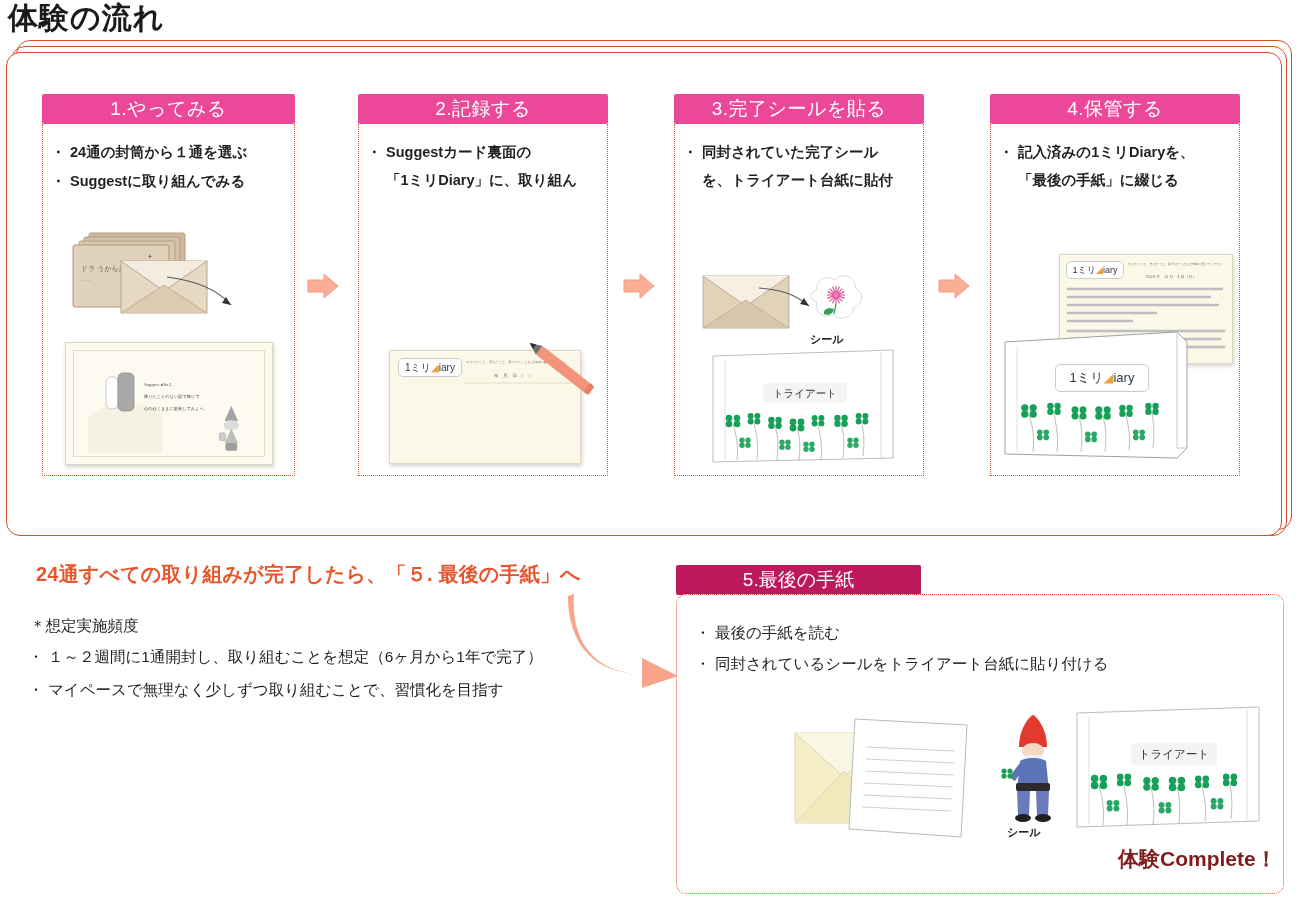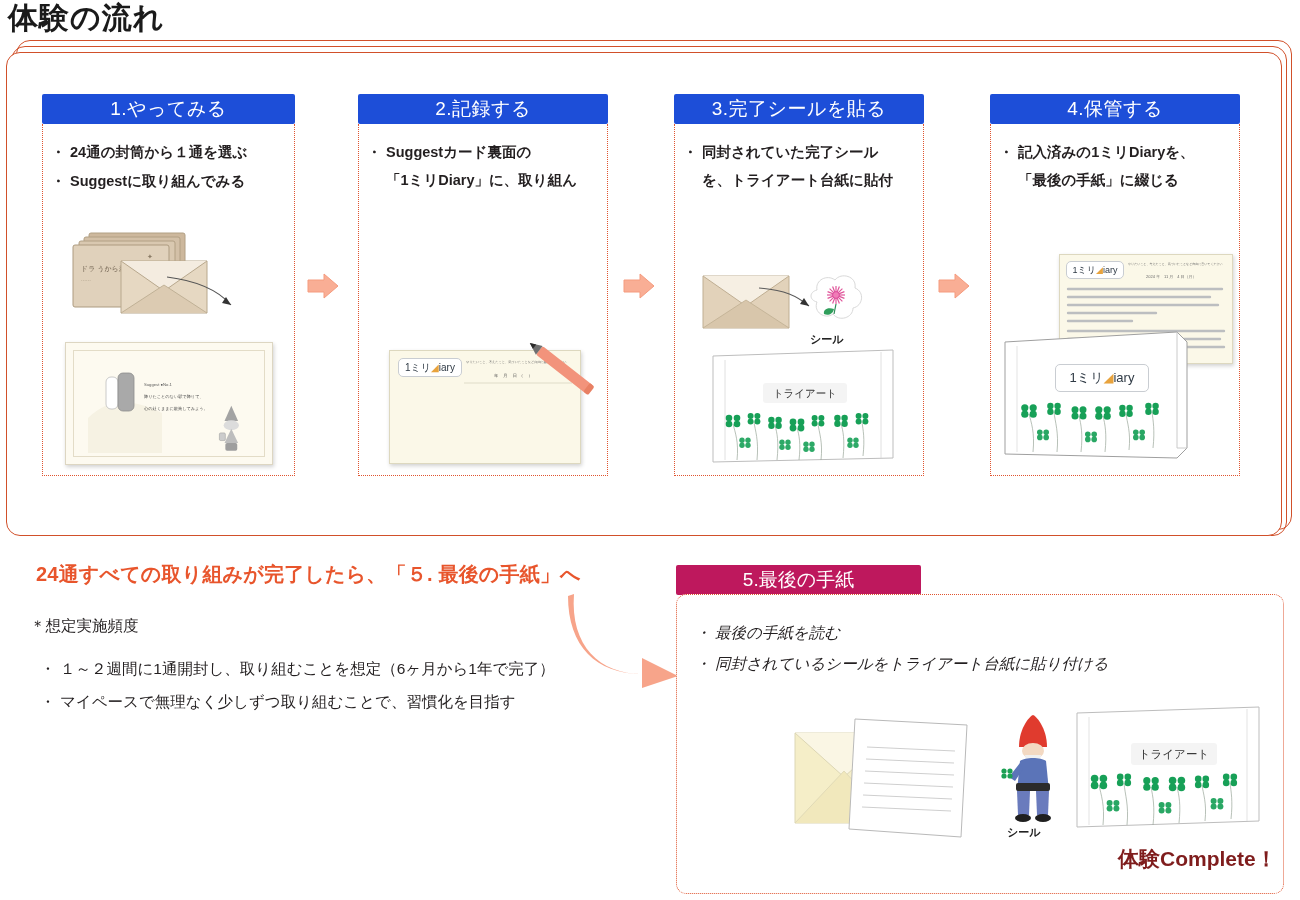--- a/index.html
+++ b/index.html
@@ -28,21 +28,21 @@
   }
   .frame.f1{left:16px;top:40px;width:1274px;height:488px;}
   .frame.f2{left:11px;top:46px;width:1274px;height:488px;}
   .frame.f3{left:6px;top:52px;width:1274px;height:482px;background:#fff;}
 
   
   .step{
     position:absolute;
   }
   .step-head{
-    background:#1d4ed8;
+    background:#ec4899;
     color:#ffffff;
     font-size:19px;
     text-align:center;
     line-height:30px;
     height:30px;
     border-radius:2px;
     letter-spacing:.5px;
     white-space:nowrap;
   }
   .step-body{
@@ -82,36 +82,36 @@
     background:#be185d;color:#fff;font-size:19px;text-align:center;
     line-height:30px;border-radius:2px;
   }
   .step5-body{
     position:absolute;left:676px;top:594px;width:608px;height:300px;
     border:1.4px dotted #e05530;border-radius:10px;background:#fff;
     box-sizing:border-box;
   }
   .step5-bullets{
     margin:0;padding:22px 0 0 18px;list-style:none;
-    font-size:15.5px;line-height:2.0;font-style:italic;
+    font-size:15.5px;line-height:2.0;
   }
   .step5-bullets li{position:relative;padding-left:20px;}
   .step5-bullets li::before{content:"・";position:absolute;left:0;top:0;}
 
   
   .cta{
     position:absolute;left:36px;top:561px;
     font-size:20px;font-weight:700;color:#e8552c;letter-spacing:.2px;
     white-space:nowrap;
   }
   .note-head{
     position:absolute;left:30px;top:616px;font-size:15.5px;color:#231f20;
   }
   .note-list{
-    position:absolute;left:28px;top:640px;margin:12px;padding:0;list-style:none;
+    position:absolute;left:28px;top:640px;margin:0;padding:0;list-style:none;
     font-size:15.5px;line-height:2.15;color:#231f20;white-space:nowrap;
   }
   .note-list li{position:relative;padding-left:20px;}
   .note-list li::before{content:"・";position:absolute;left:0;top:0;}
 
   
   .big-arrow{position:absolute;left:566px;top:588px;width:120px;height:100px;}
 
   
   .complete{

